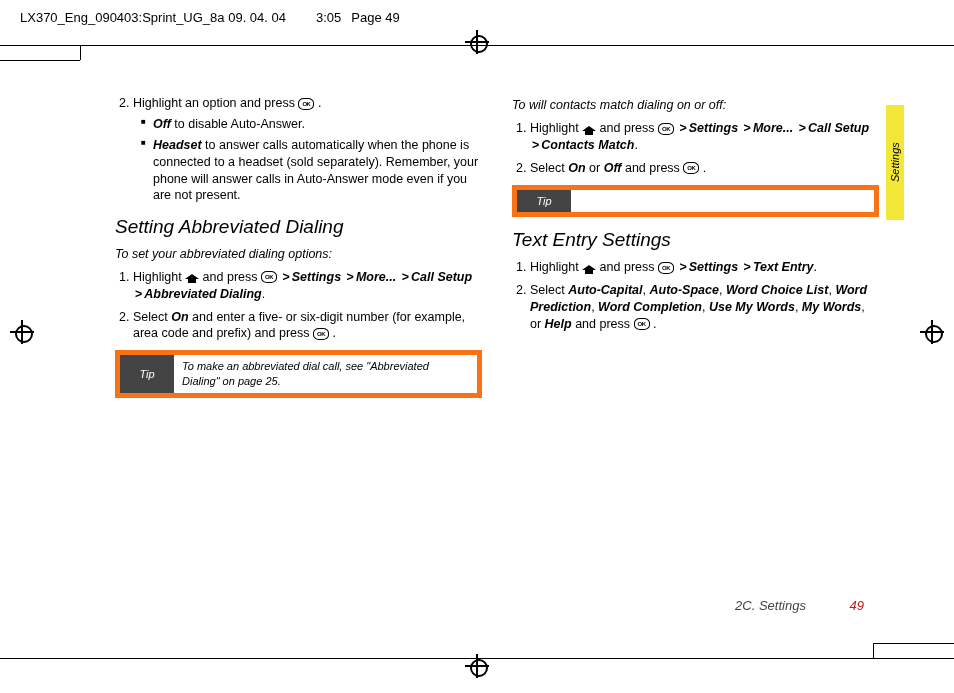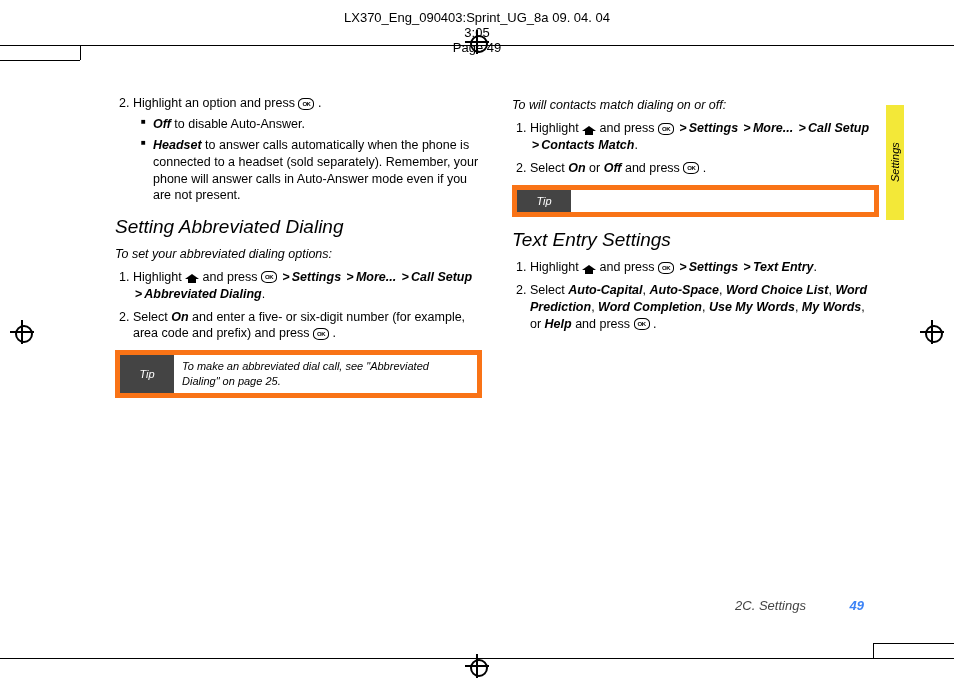--- a/index.html
+++ b/index.html
@@ -14,21 +14,20 @@
   }
   .header-bar {
     position: absolute;
     top: 10px;
     left: 20px;
     right: 20px;
     font-size: 13px;
     color: #000;
     display: flex;
     align-items: center;
-    flex-direction: column;
   }
   .crop-top { position:absolute; top:30px; left:0; right:0; height:30px; }
   .crop-top .hline { position:absolute; top:15px; left:0; right:0; border-top:1px solid #000; }
   .crop-top .short-h { position:absolute; top:30px; left:0; width:80px; border-top:1px solid #000;}
   .crop-top .vtick { position:absolute; top:15px; left:80px; height:15px; border-left:1px solid #000;}
   .crop-bottom { position:absolute; bottom:20px; left:0; right:0; height:30px;}
   .crop-bottom .hline { position:absolute; top:15px; left:0; right:0; border-top:1px solid #000;}
   .crop-bottom .short-h { position:absolute; top:0; right:0; width:80px; border-top:1px solid #000;}
   .crop-bottom .vtick { position:absolute; top:0; right:80px; height:15px; border-left:1px solid #000;}
   .reg-mark {
@@ -120,21 +119,21 @@
     transform: rotate(180deg);
   }
   .footer {
     position:absolute;
     bottom:80px;
     right:90px;
     font-style:italic;
     font-size:13px;
     color:#444;
   }
-  .footer .pg { margin-left:40px; color:#3b82f6;font-weight:bold;}
+  .footer .pg { margin-left:40px; color:#b91c1c;}
 </style>
 </head>
 <body>
 
 <div class="header-bar">
   <span>LX370_Eng_090403:Sprint_UG_8a  09. 04. 04</span>
   <span style="width:30px;"></span>
   <span>3:05</span>
   <span style="width:10px;"></span>
   <span>Page 49</span>

